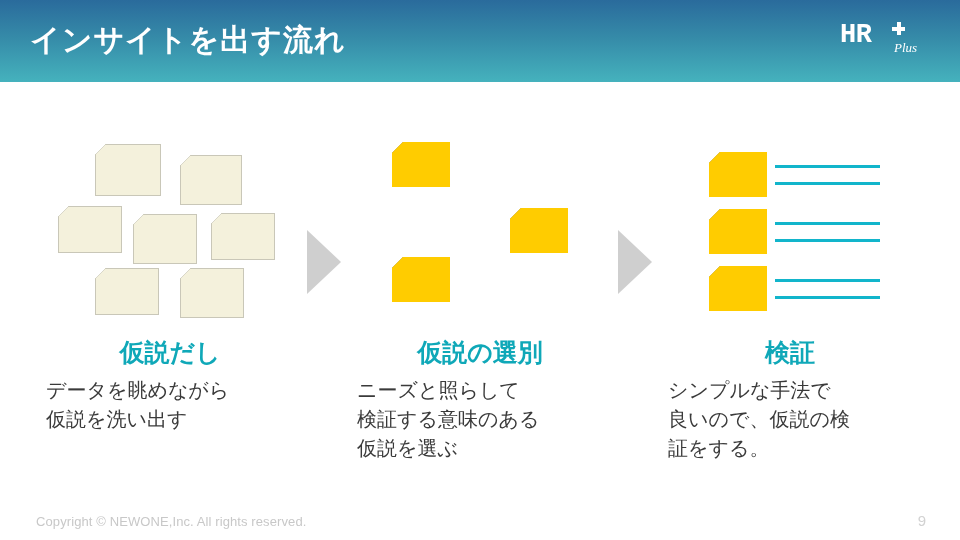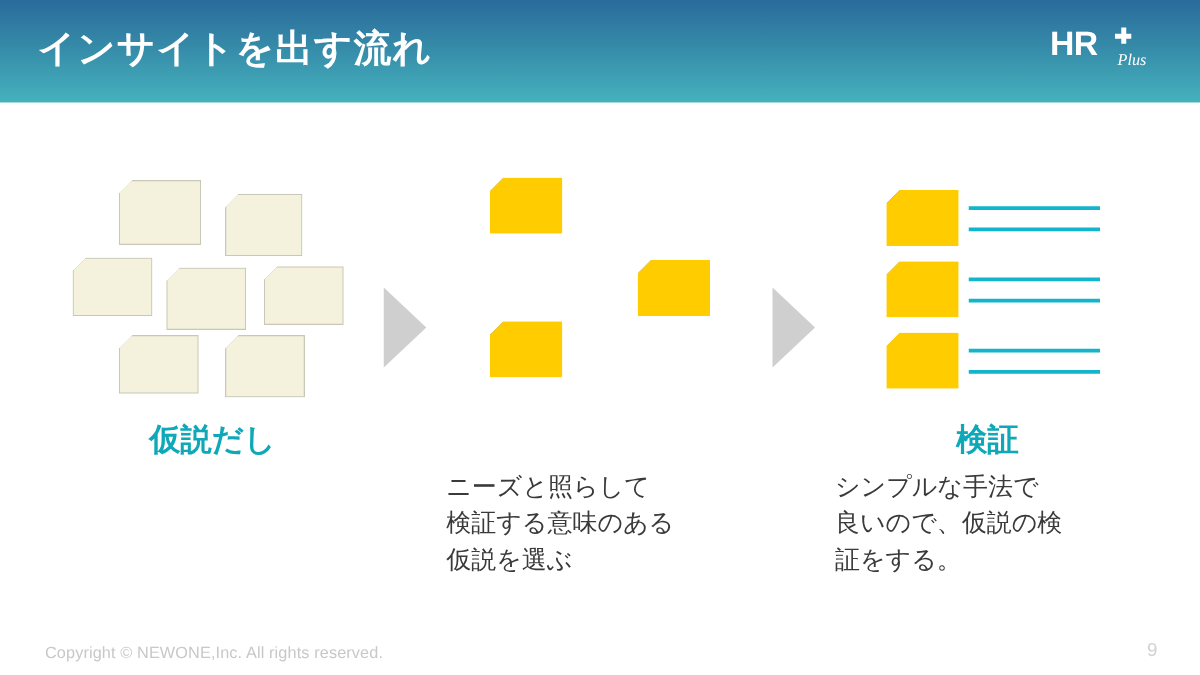--- a/index.html
+++ b/index.html
@@ -48,21 +48,21 @@
     top: 20px;
     width: 120px;
     height: 48px;
   }
   .logo-hr {
     position: absolute;
     left: 0; top: 0;
     font-size: 27px;
     font-weight: bold;
     color: #ffffff;
-    font-family: Liberation Sans, sans-serif;
+    font-family: Liberation Mono, monospace;
     letter-spacing: -0.5px;
   }
   .logo-cross {
     position: absolute;
     left: 52px;
     top: 2px;
     width: 13px;
     height: 13px;
   }
   .logo-cross::before, .logo-cross::after {
@@ -257,22 +257,25 @@
     <div class="vline" style="left:775px; top:157px; width:105px;"></div>
 
     <div class="note yellow" style="left:709px; top:184px; width:58px; height:45px;">
       <div class="body"></div>
       <div class="fold"></div>
     </div>
     <div class="vline" style="left:775px; top:197px; width:105px;"></div>
     <div class="vline" style="left:775px; top:214px; width:105px;"></div>
 
     <div class="col-head" style="left:20px; top:255px; width:300px;">仮説だし</div>
+    <div class="col-head" style="left:330px; top:255px; width:300px;">仮説の選別</div>
     <div class="col-head" style="left:640px; top:255px; width:300px;">検証</div>
 
+    <div class="col-body" style="left:46px; top:294px; width:290px;">データを眺めながら
+仮説を洗い出す</div>
     <div class="col-body" style="left:357px; top:294px; width:290px;">ニーズと照らして
 検証する意味のある
 仮説を選ぶ</div>
     <div class="col-body" style="left:668px; top:294px; width:290px;">シンプルな手法で
 良いので、仮説の検
 証をする。</div>
 
   </div>
 
   <div class="footer-copy">Copyright © NEWONE,Inc. All rights reserved.</div>

